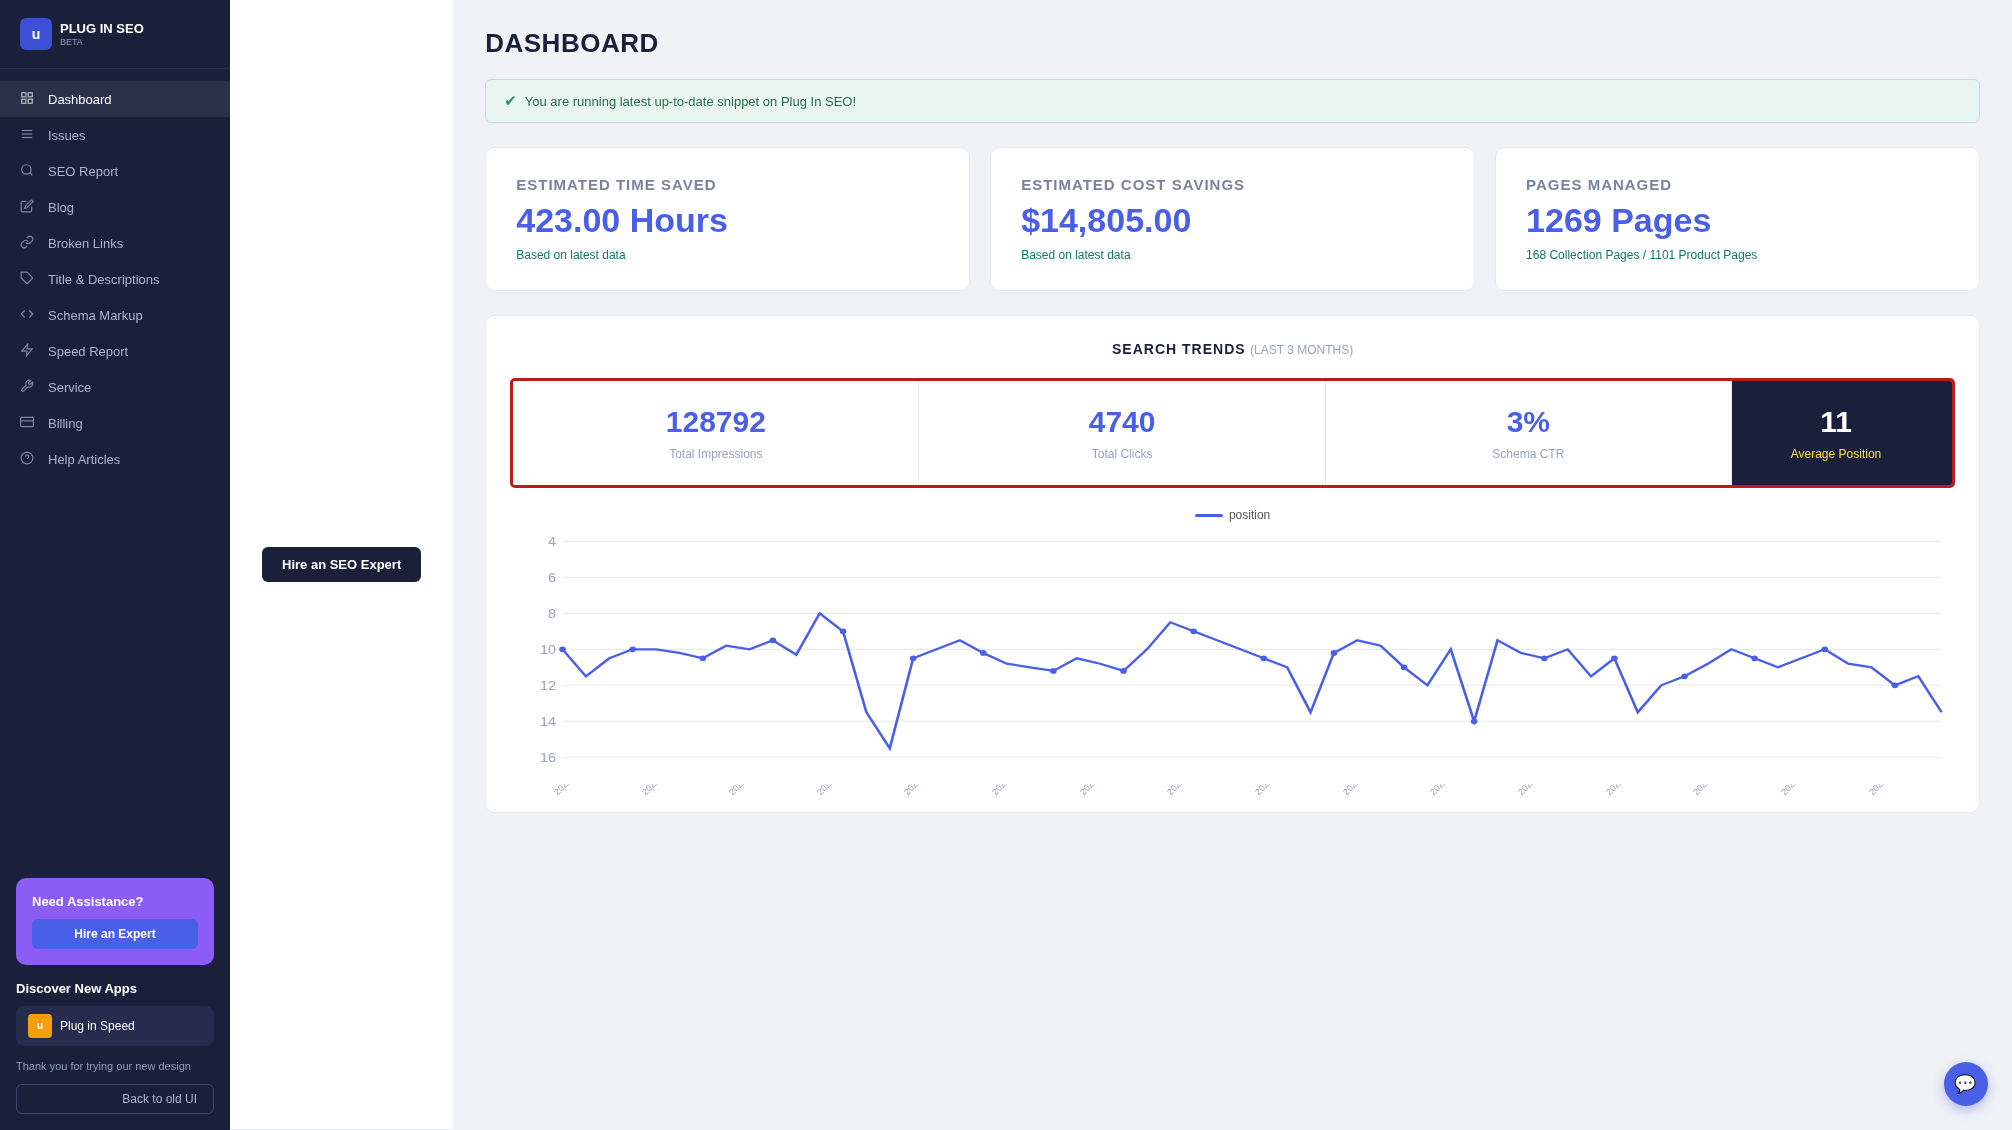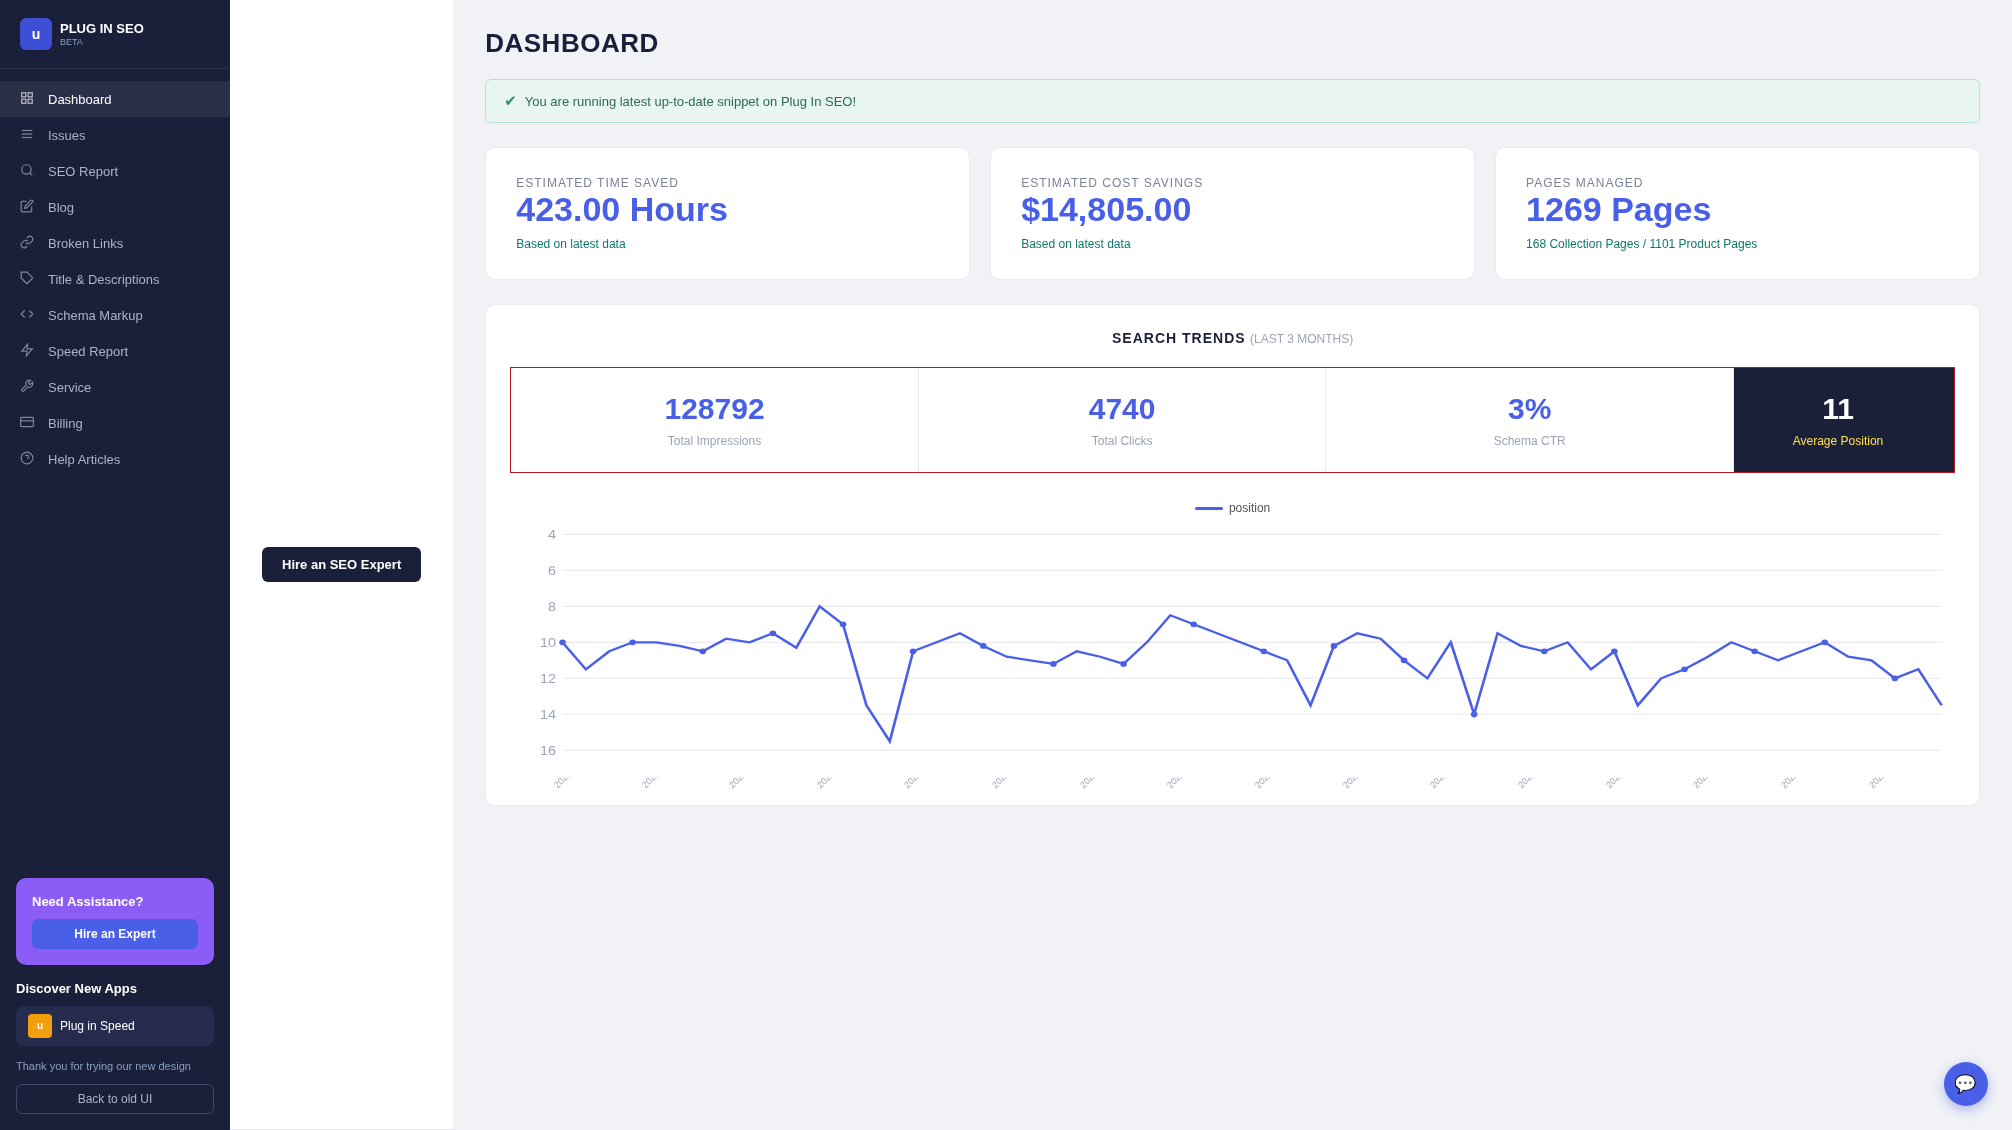--- a/index.html
+++ b/index.html
@@ -85,20 +85,21 @@
     .thanks-text { font-size: 11px; color: #8b9fc1; margin: 12px 0 10px; line-height: 1.5; }
     .btn-old-ui {
       background: transparent;
       color: #aab4cc;
       border: 1px solid #3d4a6e;
       border-radius: 6px;
       padding: 7px 16px;
       font-size: 12px;
       width: 100%;
       cursor: pointer;
+      text-align: right;
     }
 
     
     .main { flex: 1; display: flex; flex-direction: row; overflow-y: auto; }
 
     
     .topbar {
       background: #fff;
       padding: 12px 32px;
       display: flex;
@@ -138,36 +139,36 @@
     .check-icon { color: #2d8f5e; font-size: 15px; }
 
     
     .stats-row { display: grid; grid-template-columns: 1fr 1fr 1fr; gap: 20px; margin-bottom: 24px; }
     .stat-card {
       background: #fff;
       border-radius: 10px;
       padding: 28px 30px;
       border: 1px solid #e8eaf0;
     }
-    .stat-label { font-size: 12px; font-weight: 400; color: #7b8299; letter-spacing: 1px; text-transform: uppercase; }
+    .stat-label { font-size: 15px; font-weight: 700; color: #7b8299; letter-spacing: 1px; text-transform: uppercase; margin-bottom: 8px; }
     .stat-value { font-size: 34px; font-weight: 700; color: #4a5fe8; margin-bottom: 8px; }
     .stat-sub { font-size: 12px; color: #0f766e; }
 
     
     .trends-card {
       background: #fff;
       border-radius: 10px;
       padding: 24px;
       border: 1px solid #e8eaf0;
     }
     .trends-header { text-align: center; margin-bottom: 20px; }
     .trends-title { font-size: 14px; font-weight: 800; color: #1a1f3a; text-transform: uppercase; letter-spacing: 1px; }
     .trends-subtitle { font-size: 12px; color: #9ba3b8; text-transform: uppercase; }
 
-    .trends-metrics { display: grid; grid-template-columns: 1fr 1fr 1fr 220px; gap: 1px; background: #e8eaf0; margin-bottom: 28px; border: 1px solid #b91c1c; border-radius: 0; overflow: hidden; }
+    .trends-metrics { display: grid; grid-template-columns: 1fr 1fr 1fr 220px; gap: 1px; background: #e8eaf0; margin-bottom: 20px; border: 3px solid #b91c1c; border-radius: 5px; overflow: hidden; }
     .metric-box { background: #fff; padding: 24px 20px; text-align: center; }
     .metric-box.dark { background: #1a1f3a; padding-left: 8px; }
     .metric-value { font-size: 30px; font-weight: 700; color: #4a5fe8; margin-bottom: 8px; }
     .metric-value.white { color: #fff; }
     .metric-label { font-size: 12px; color: #9ba3b8; }
     .metric-label.white { color: #fde047; }
 
     
     .chart-container { position: relative; height: 280px; }
     .chart-legend { display: flex; align-items: center; gap: 6px; justify-content: center; margin-bottom: 8px; font-size: 12px; color: #555; }

